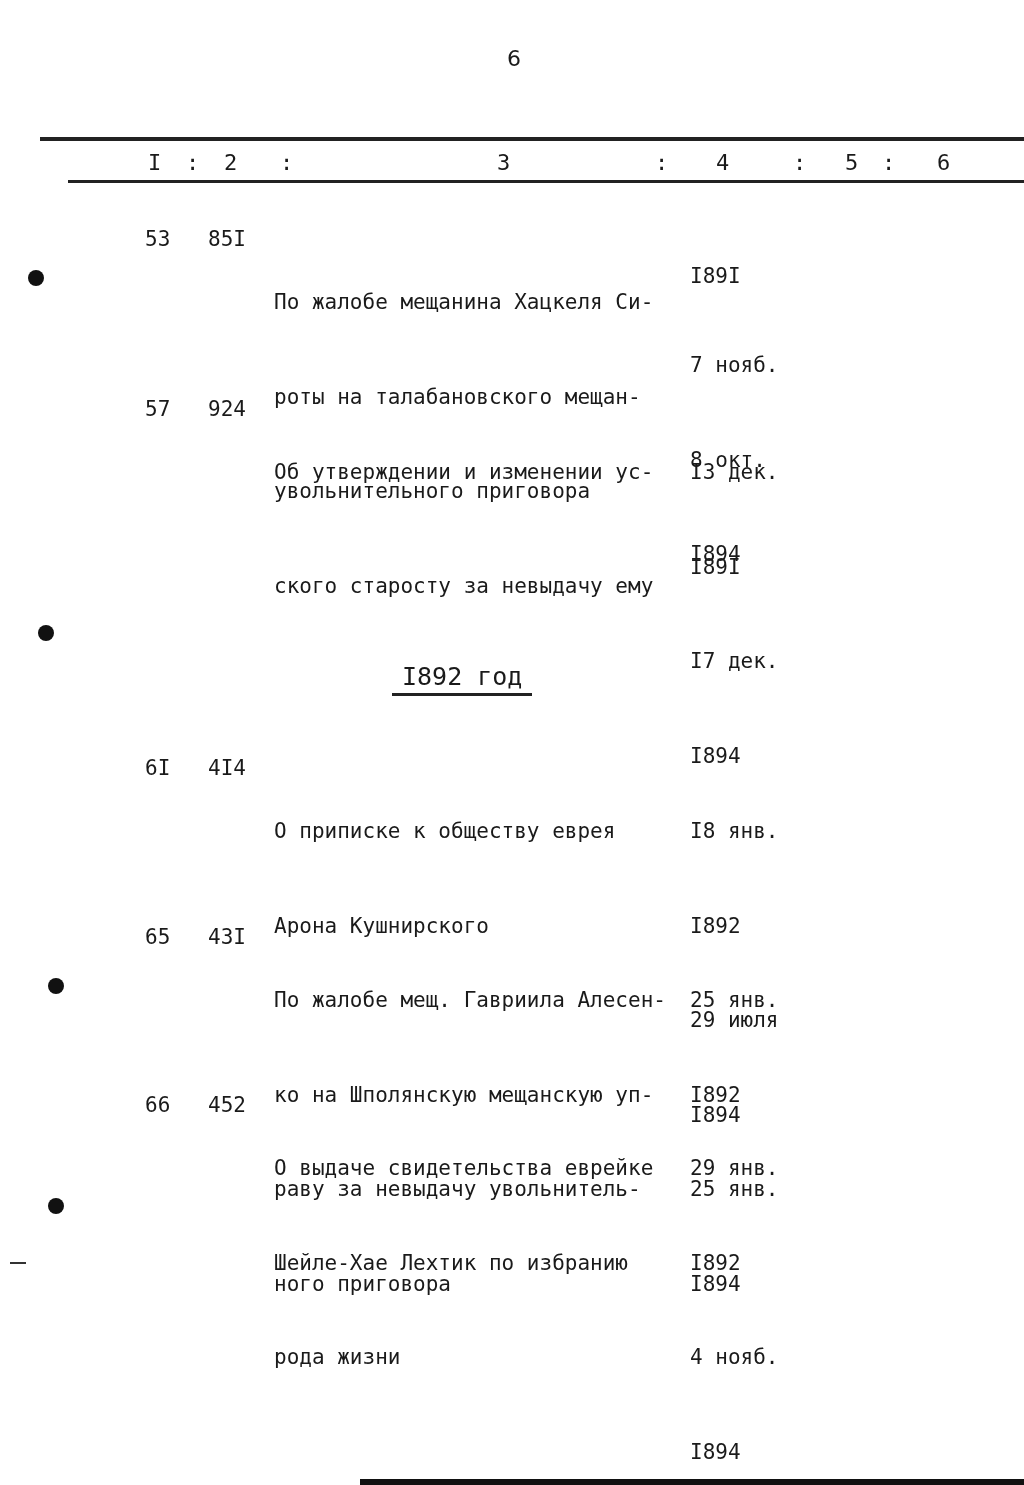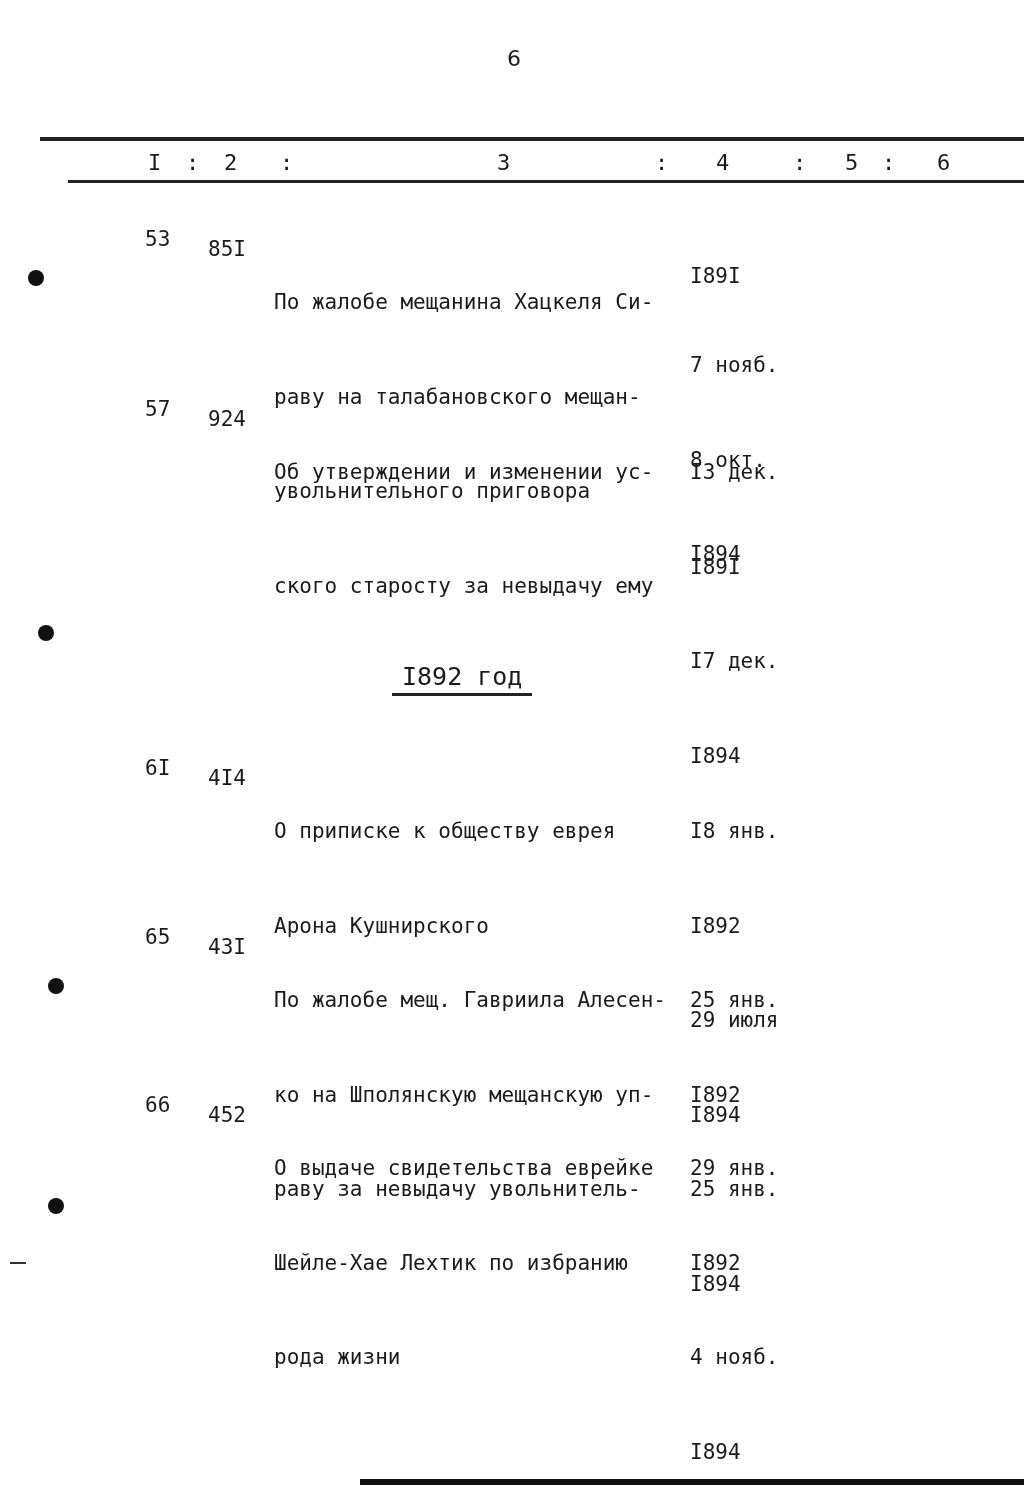--- a/index.html
+++ b/index.html
@@ -9,21 +9,21 @@
       font-family: "DejaVu Sans Mono", "Liberation Mono", monospace;
     }
     .page-number { position: absolute; top: 46px; left: 507px; font-size: 22px; font-family: "DejaVu Sans", sans-serif; }
     .rule-top { position: absolute; left: 40px; right: 0; top: 137px; height: 4px; background: #222; }
     .rule-header-bottom { position: absolute; left: 68px; right: 0; top: 180px; height: 3px; background: #222; }
     .rule-bottom { position: absolute; left: 360px; right: 0; top: 1479px; height: 6px; background: #111; }
     .header-row { position: absolute; top: 150px; left: 0; width: 1024px; height: 28px; font-size: 22px; }
     .header-row span { position: absolute; top: 0; }
     .entry { position: absolute; left: 0; width: 1024px; font-size: 21px; line-height: 31.5px; }
     .entry .c1 { position: absolute; left: 145px; top: 0; text-align: right; }
-    .entry .c2 { position: absolute; left: 208px; top: 0; margin-top: 10px; }
+    .entry .c2 { position: absolute; left: 208px; top: 0; }
     .entry .c3 { position: absolute; left: 274px; top: 0; white-space: pre; }
     .entry .c4 { position: absolute; left: 690px; top: 0; white-space: pre; }
     .line { display: block; height: 31.5px; white-space: pre; }
     .year-heading { position: absolute; top: 662px; left: 392px; font-size: 25px; border-bottom: 3px solid #222; padding: 0 10px 2px 10px; }
     .hole { position: absolute; width: 16px; height: 16px; border-radius: 50%; background: #111; }
     .tick { position: absolute; left: 10px; top: 1262px; width: 16px; height: 2px; background: #333; }
   </style>
 </head>
 <body>
 
@@ -45,21 +45,21 @@
   <span style="left:937px">6</span>
 </div>
 
 <div class="rule-header-bottom"></div>
 
 <div class="entry" style="top:224px">
   <span class="c1">53</span>
   <span class="c2">85I</span>
   <div class="c3">
     <span class="line">По жалобе мещанина Хацкеля Си-</span>
-    <span class="line">раву на талабановского мещан-</span>
+    <span class="line">роты на талабановского мещан-</span>
     <span class="line">увольнительного приговора</span>
     <span class="line">ского старосту за невыдачу ему</span>
   </div>
   <div class="c4" style="top:-26px">
     <span class="line" style="height:26px">I89I</span>
     <span class="line">7 нояб.</span>
     <span class="line">8 окт.</span>
     <span class="line">I894</span>
   </div>
 </div>
@@ -95,20 +95,21 @@
   </div>
 </div>
 
 <div class="entry" style="top:922px">
   <span class="c1">65</span>
   <span class="c2">43I</span>
   <div class="c3">
     <span class="line">По жалобе мещ. Гавриила Алесен-</span>
     <span class="line">ко на Шполянскую мещанскую уп-</span>
     <span class="line">раву за невыдачу увольнитель-</span>
+    <span class="line">ного приговора</span>
   </div>
   <div class="c4">
     <span class="line">25 янв.</span>
     <span class="line">I892</span>
     <span class="line">25 янв.</span>
     <span class="line">I894</span>
   </div>
 </div>
 
 <div class="entry" style="top:1090px">

